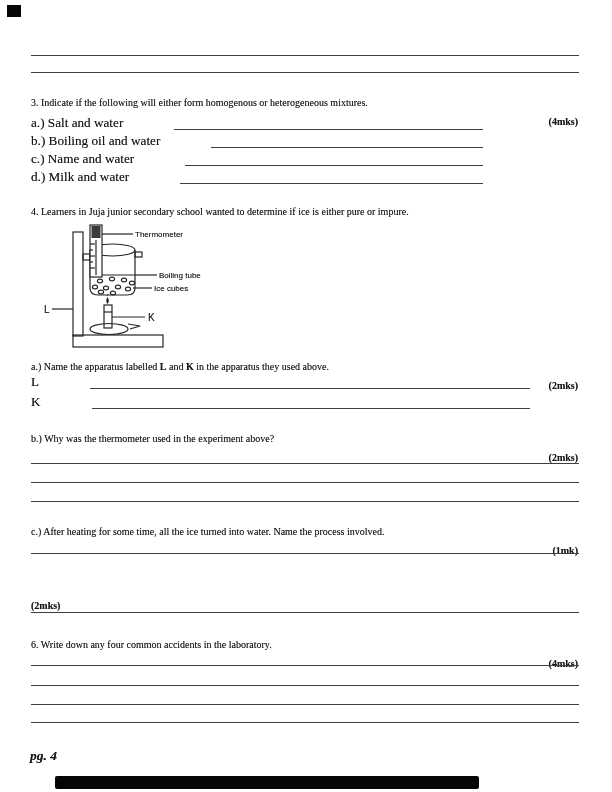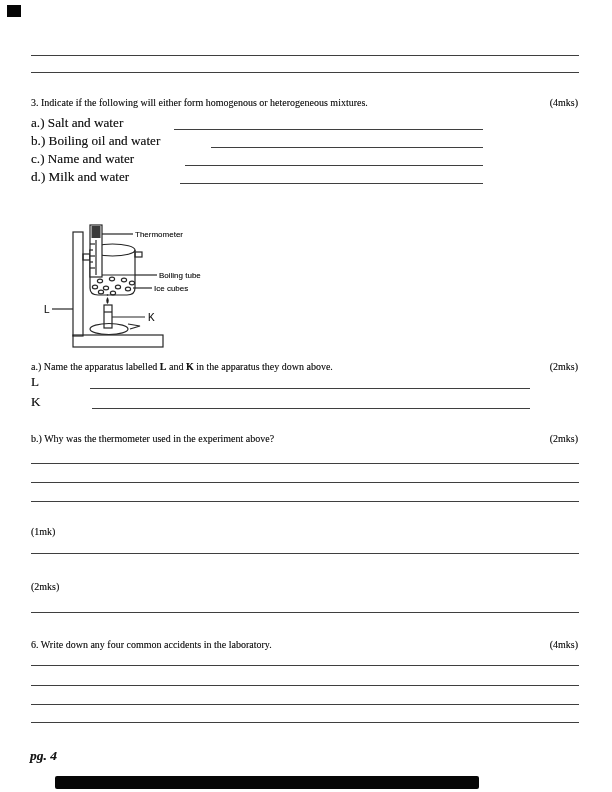--- a/index.html
+++ b/index.html
@@ -7,21 +7,21 @@
     position:relative; width:612px; height:792px; background:#ffffff;
     font-family:"Liberation Serif","DejaVu Serif",serif;
     color:#161616; overflow:hidden;
     text-shadow:0 0 .4px rgba(40,40,40,.55);
   }
   .rule { position:absolute; left:31px; width:548px; height:0; border-top:1.3px solid #3f3f3f; }
   .row  { position:absolute; left:31px; width:547px; display:flex;
           justify-content:space-between; align-items:flex-start;
           font-size:10px; line-height:15px; }
   .row .qtext { padding-right:8px; }
-  .marks { font-weight:normal; white-space:nowrap; }
+  .marks { font-weight:bold; white-space:nowrap;margin-top:19px; }
   b.inl { font-weight:bold; }
   .fill-row { position:absolute; left:31px; display:flex; align-items:stretch;
               font-size:13.2px; line-height:15px; height:15px;gap:44px; }
   .fill-row .lbl { white-space:nowrap; }
   .fill-line { flex:1; border-bottom:1.3px solid #3f3f3f; margin-left:7px; }
   .page-num { position:absolute; left:30px; top:748px; font-weight:bold; font-style:italic; font-size:13.5px; }
   .artifact-sq  { position:absolute; left:7px;  top:5px;   width:14px;  height:12px; background:#060606; }
   .artifact-bar { position:absolute; left:55px; top:776px; width:424px; height:13px; background:#060606; border-radius:2px; }
   .diagram { position:absolute; left:40px; top:224px; }
   .diagram text { font-family:"Liberation Sans","DejaVu Sans",sans-serif; fill:#1d1d1d; }
@@ -51,20 +51,23 @@
   </div>
   <div class="fill-row" style="top:151px; width:452px">
     <span class="lbl">c.) Name and water</span>
     <span class="fill-line"></span>
   </div>
   <div class="fill-row" style="top:169px; width:452px">
     <span class="lbl">d.) Milk and water</span>
     <span class="fill-line"></span>
   </div>
 
+  <div class="row" style="top:204px">
+    <span class="qtext">4. Learners in Juja junior secondary school wanted to determine if ice is either pure or impure.</span>
+  </div>
 
   <svg class="diagram" width="212" height="128" viewBox="0 0 212 128">
     <g stroke="#262626" stroke-width="1.2" fill="none">
 
       <g>
         <rect x="33" y="8" width="10" height="104"></rect>
         <rect x="33" y="111" width="90" height="12"></rect>
         <rect x="43" y="30" width="7" height="6"></rect>
       </g>
 
@@ -115,41 +118,42 @@
       <line x1="72" y1="93" x2="105" y2="93"></line>
     </g>
     <text x="95" y="13" font-size="8">Thermometer</text>
     <text x="119" y="54" font-size="8">Boiling tube</text>
     <text x="114" y="67" font-size="8">Ice cubes</text>
     <text x="4" y="89" font-size="10">L</text>
     <text x="108" y="97" font-size="10">K</text>
   </svg>
 
   <div class="row" style="top:359px">
-    <span class="qtext"><span>a.) Name the apparatus labelled </span><b class="inl">L</b><span> and </span><b class="inl">K</b><span> in the apparatus they down above.</span></span>
+    <span class="qtext"><span>a.) Name the apparatus labelled </span><b class="inl">L</b><span> and </span><b class="inl">K</b><span> in the apparatus they used above.</span></span>
     <span class="marks">(2mks)</span>
   </div>
   <div class="fill-row" style="top:374px; width:499px">
     <span class="lbl">L</span>
     <span class="fill-line"></span>
   </div>
   <div class="fill-row" style="top:394px; width:499px">
     <span class="lbl">K</span>
     <span class="fill-line"></span>
   </div>
 
   <div class="row" style="top:431px">
     <span class="qtext">b.) Why was the thermometer used in the experiment above?</span>
     <span class="marks">(2mks)</span>
   </div>
   <div class="rule" style="top:463px"></div>
   <div class="rule" style="top:482px"></div>
   <div class="rule" style="top:501px"></div>
 
   <div class="row" style="top:524px">
+    <span class="qtext">c.) After heating for some time, all the ice turned into water. Name the process involved.</span>
     <span class="marks">(1mk)</span>
   </div>
   <div class="rule" style="top:553px"></div>
 
   <div class="row" style="top:579px">
     <span class="marks">(2mks)</span>
   </div>
   <div class="rule" style="top:612px"></div>
 
   <div class="row" style="top:637px">

